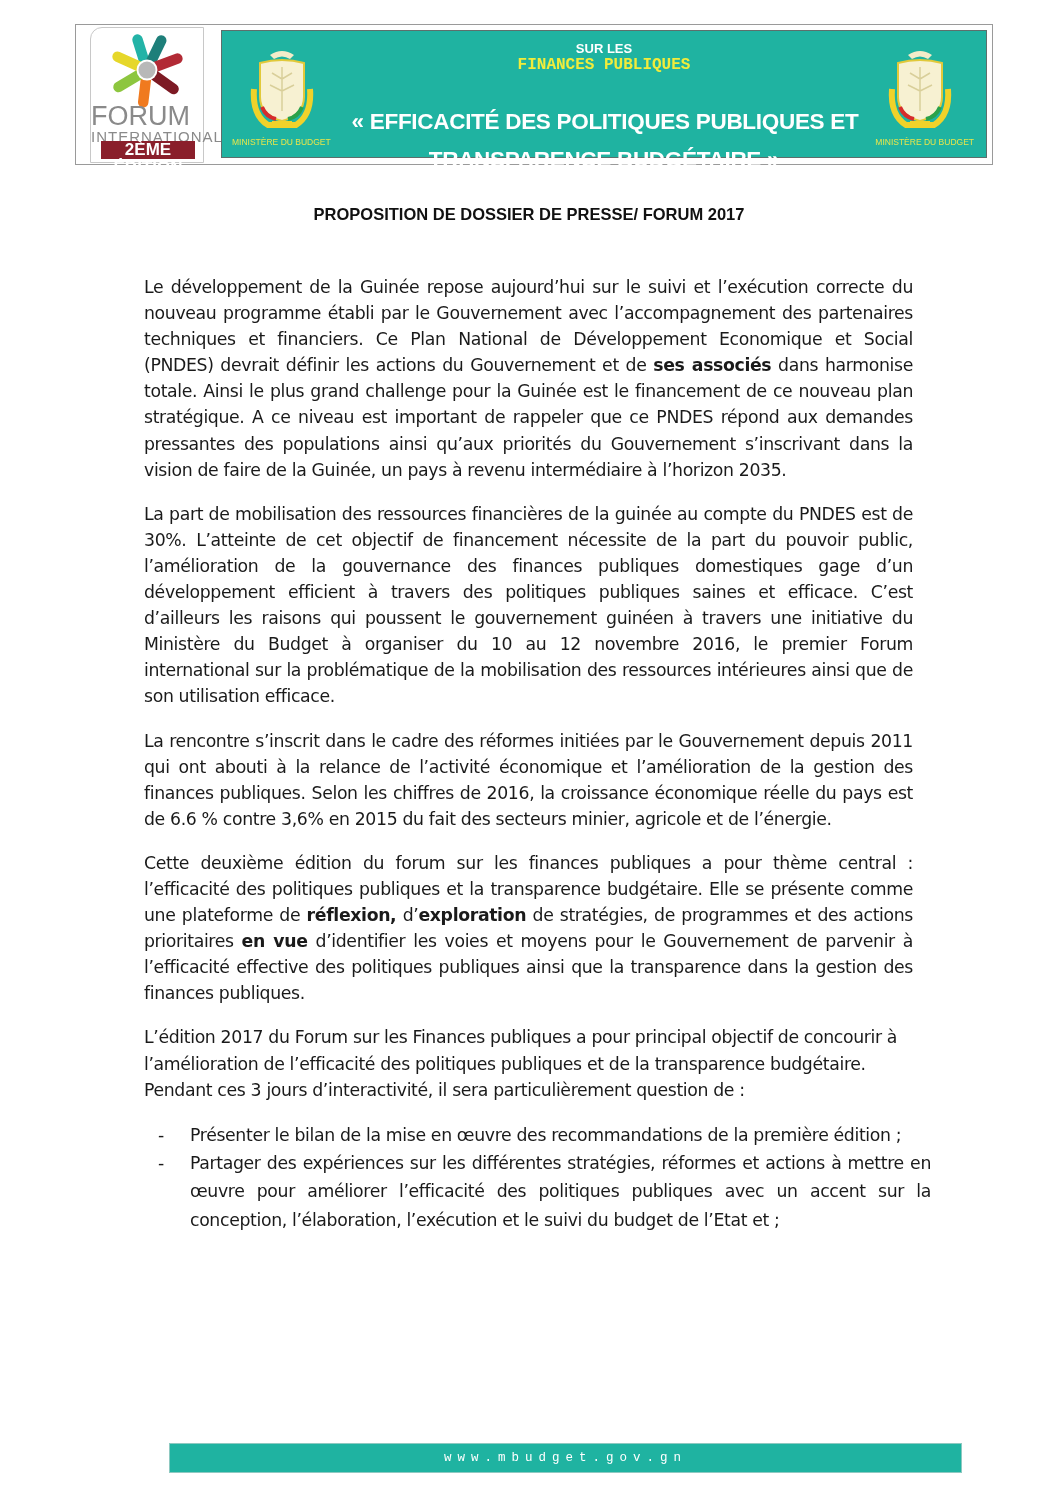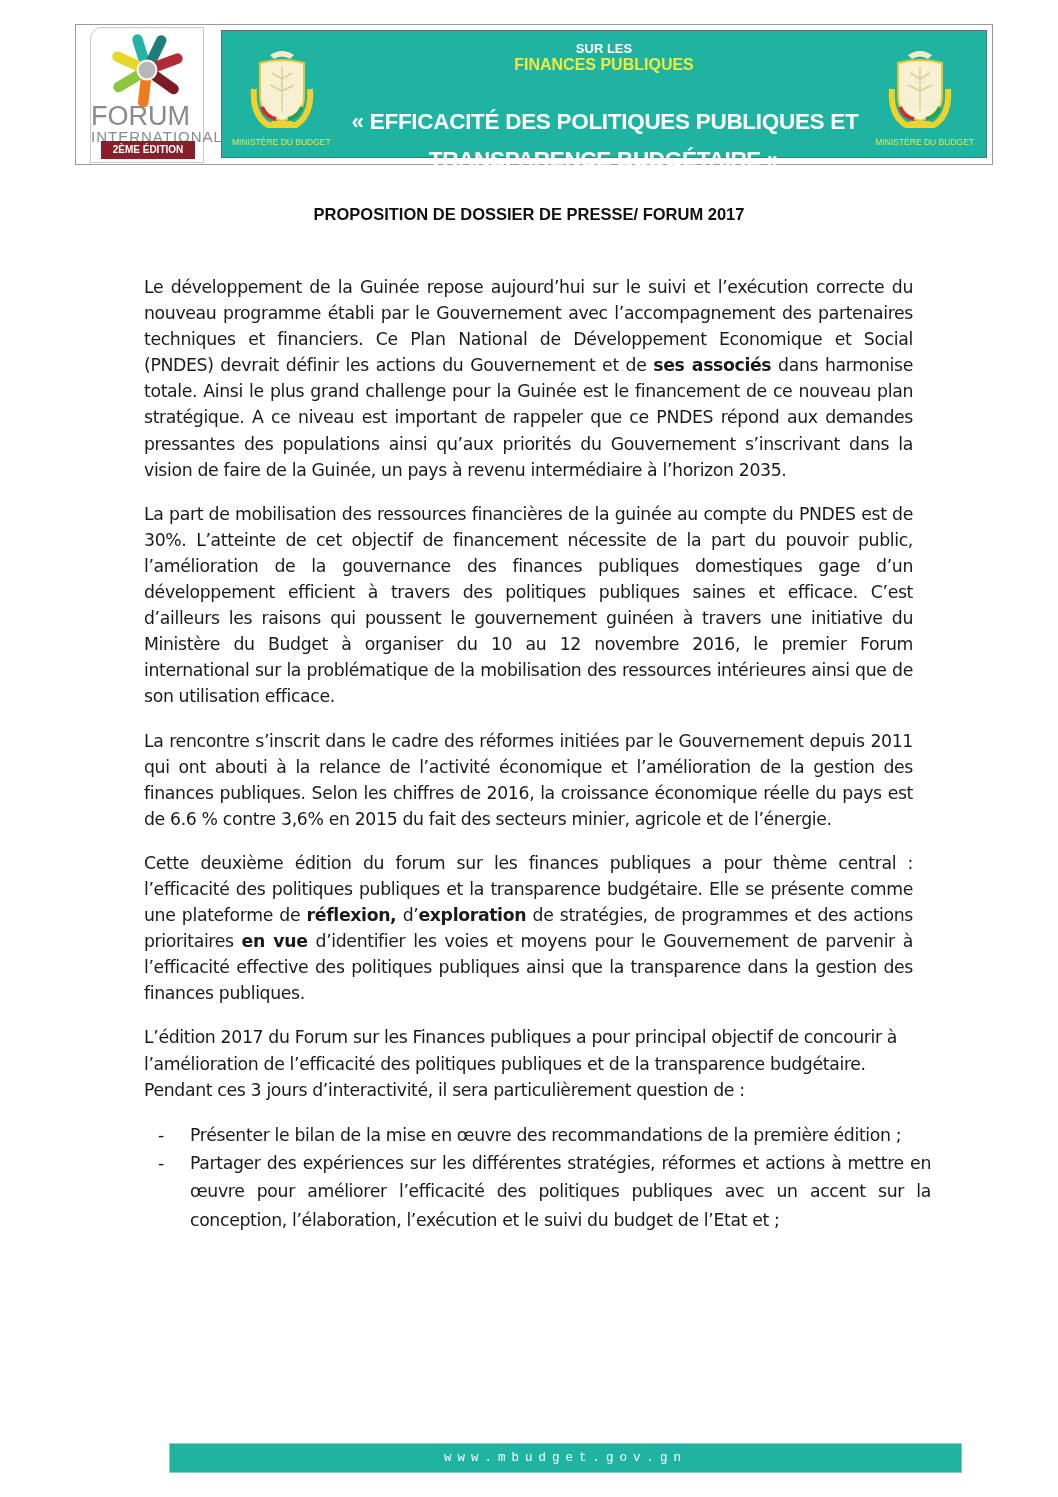--- a/index.html
+++ b/index.html
@@ -20,21 +20,21 @@
       position: absolute; left: 0; top: 74px; width: 112px; text-align: left;
       font-family: "Liberation Sans", sans-serif; font-size: 27px; color: #8a8a8a; letter-spacing: 0px; line-height: 28px;
     }
     .logo-intl {
       position: absolute; left: 0; top: 100px; width: 112px; text-align: center;
       font-family: "Liberation Sans", sans-serif; font-size: 15px; color: #8a8a8a; letter-spacing: 1px;
     }
     .logo-edition {
       position: absolute; left: 10px; top: 113px; width: 94px; height: 18px;
       background: #8a1f2b; color: #fff; text-align: center;
-      font-family: "Liberation Sans", sans-serif; font-weight: bold; font-size: 10px; line-height: 18px;
+      font-family: "Liberation Sans", sans-serif; font-weight: bold; font-size: 17px; line-height: 18px;
     }
 
     .banner {
       position: absolute; left: 145px; top: 5px; width: 766px; height: 128px;
       background: #1fb3a1; border: 1px solid #5d6f6c;
     }
     .emblem { position: absolute; top: 14px; width: 72px; height: 90px; }
     .emblem.left { left: 24px; }
     .emblem.right { right: 30px; }
     .ministry {
@@ -42,21 +42,21 @@
       font-size: 8.5px; color: #e9e64a; white-space: nowrap;
     }
     .ministry.left { left: 10px; }
     .ministry.right { right: 12px; }
 
     .banner-sub {
       position: absolute; left: 0; width: 100%; text-align: center;
       font-family: "Liberation Sans", sans-serif; font-weight: bold; color: #ffffff;
     }
     .b-surles { top: 10px; font-size: 13px; color: #ffffff; }
-    .b-finances { top: 25px; font-size: 16px; color: #f1ec3b; }
+    .b-finances { top: 25px; font-size: 16px; color: #f1ec3b; font-family: Liberation Mono, monospace; }
     .b-title1 { top: 58px; font-size: 22.5px; letter-spacing: -0.3px; padding-left: 2px; margin-top: 20px; }
     .b-title2 { top: 88px; font-size: 22.5px; letter-spacing: -0.3px; margin-top: 28px; }
 
     
     .doc-title {
       position: absolute; left: 0; top: 205px; width: 1058px; text-align: center;
       font-family: "Liberation Sans", sans-serif; font-weight: bold; font-size: 16.5px; color: #111;
     }
     .body-text {
       position: absolute; left: 126px; top: 256px; width: 805px;

